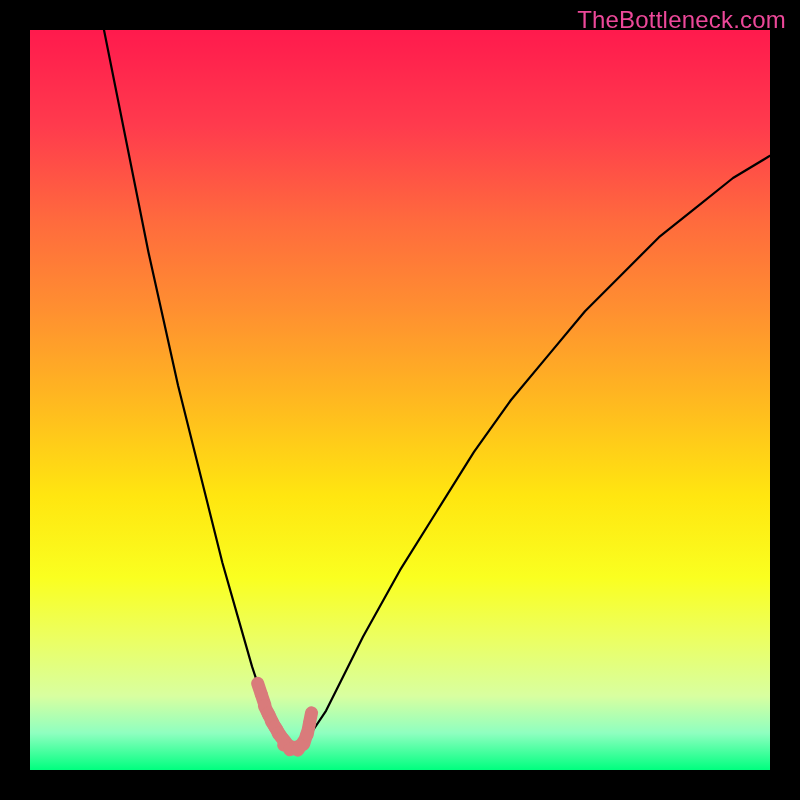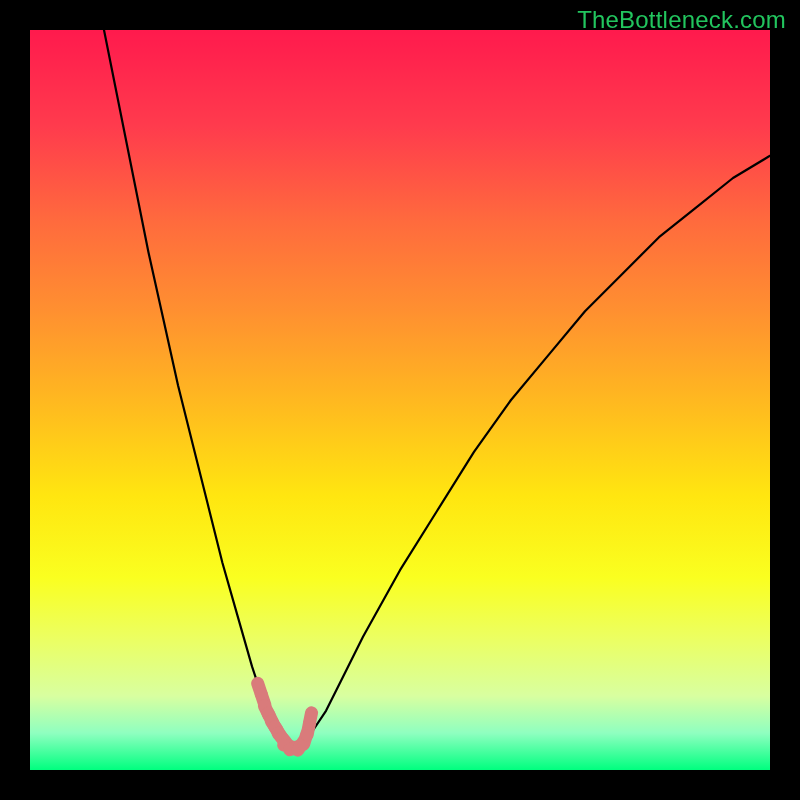--- a/index.html
+++ b/index.html
@@ -34,21 +34,21 @@
       #ecff60 82%,
       #d8ffa0 90%,
       #8fffc0 95%,
       #00ff7f 100%
     );
   }
   .watermark {
     position: absolute;
     top: 6px;
     right: 14px;
-    color: #22c55e;
+    color: #ec4899;
     font-size: 24px;
     font-weight: 400;
     letter-spacing: 0.2px;
     z-index: 10;
     user-select: none;
   }
   .curve-layer {
     position: absolute;
     inset: 0;
     width: 740px;

